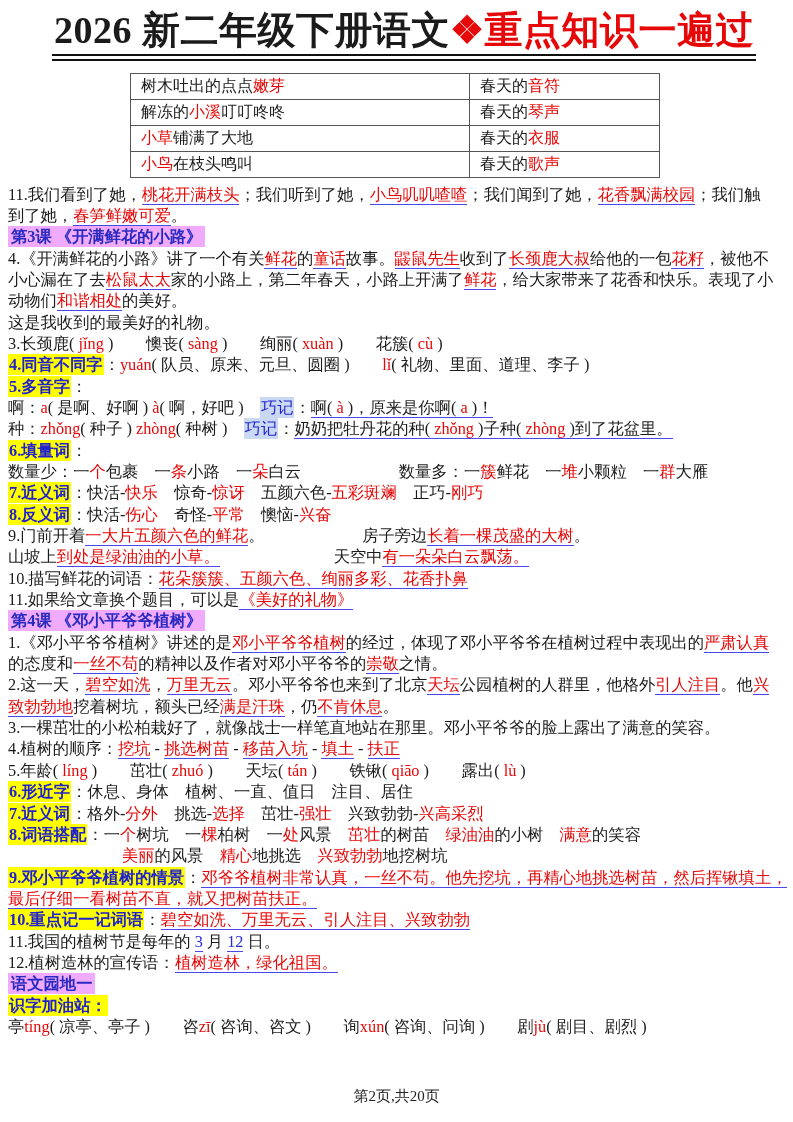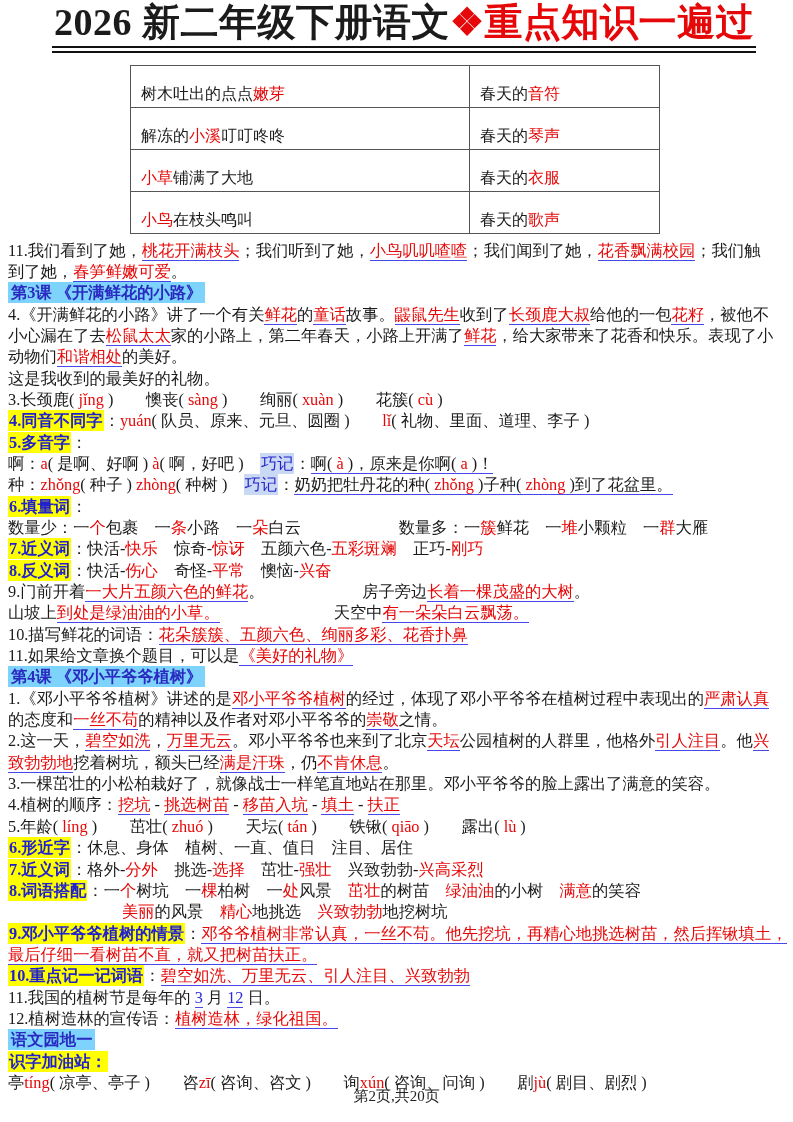--- a/index.html
+++ b/index.html
@@ -1,43 +1,43 @@
 <!DOCTYPE html>
 <html><head>
 <meta charset="utf-8">
 <style>
   html,body{margin:0;padding:0;}
   body{
     width:793px;height:1122px;background:#ffffff;position:relative;overflow:hidden;
     font-family:"Liberation Serif","DejaVu Serif",serif;color:#1b1b1b;
   }
-  .page-title{text-align:center;padding-top:1px;margin-left:15px;}
+  .page-title{text-align:center;padding-top:9px;margin-left:15px;}
   .title-inner{
     display:inline-block;font-size:38px;font-weight:bold;line-height:1.12;
     border-bottom:7px double #111;padding:0 2px 2px 2px;letter-spacing:0.5px;white-space:nowrap;
   }
   .title-red{color:#e60808;}
   .spring-table{
     border-collapse:collapse;margin:12px 0 0 130px;width:530px;font-size:16px;
     table-layout:fixed;
   }
   .spring-table td{
-    border:1.4px solid #555;height:25px;padding:16px 0 0 10px;white-space:nowrap;overflow:hidden;
+    border:1.4px solid #555;height:25px;padding:0 0 0 10px;white-space:nowrap;overflow:hidden;
   }
   .spring-table td:first-child{width:62%;}
   #body-lines{padding:6px 2px 0 8px;font-size:16.3px;}
   .line{line-height:21.35px;height:21.35px;white-space:nowrap;}
   .run-k{color:#1b1b1b;}
   .run-r{color:#e60808;}
   .run-ru{color:#e60808;border-bottom:1.6px solid #4848e8;}
   .run-ku{color:#1b1b1b;border-bottom:1.6px solid #4848e8;}
   .run-bu{color:#2a2ad8;border-bottom:1.6px solid #4848e8;}
   .run-y{background:#ffff00;color:#2222cc;font-weight:bold;padding:1px 1px;}
   .run-hb{background:#c9d8f3;color:#2222cc;padding:1px 1px;}
-  .run-c{background:#7dd3fc;color:#2a2ac0;font-weight:bold;padding:1px 3px;}
+  .run-c{background:#f0abfc;color:#2a2ac0;font-weight:bold;padding:1px 3px;}
   .footer{
     position:absolute;bottom:16px;left:0;width:100%;text-align:center;
     font-size:15px;color:#222;
   }
 </style>
 </head>
 <body>
 
 <div class="page-title">
   <div class="title-inner"><span>2026 新二年级下册语文</span><span class="title-red">❖</span><span class="title-red">重点知识一遍过</span></div>

